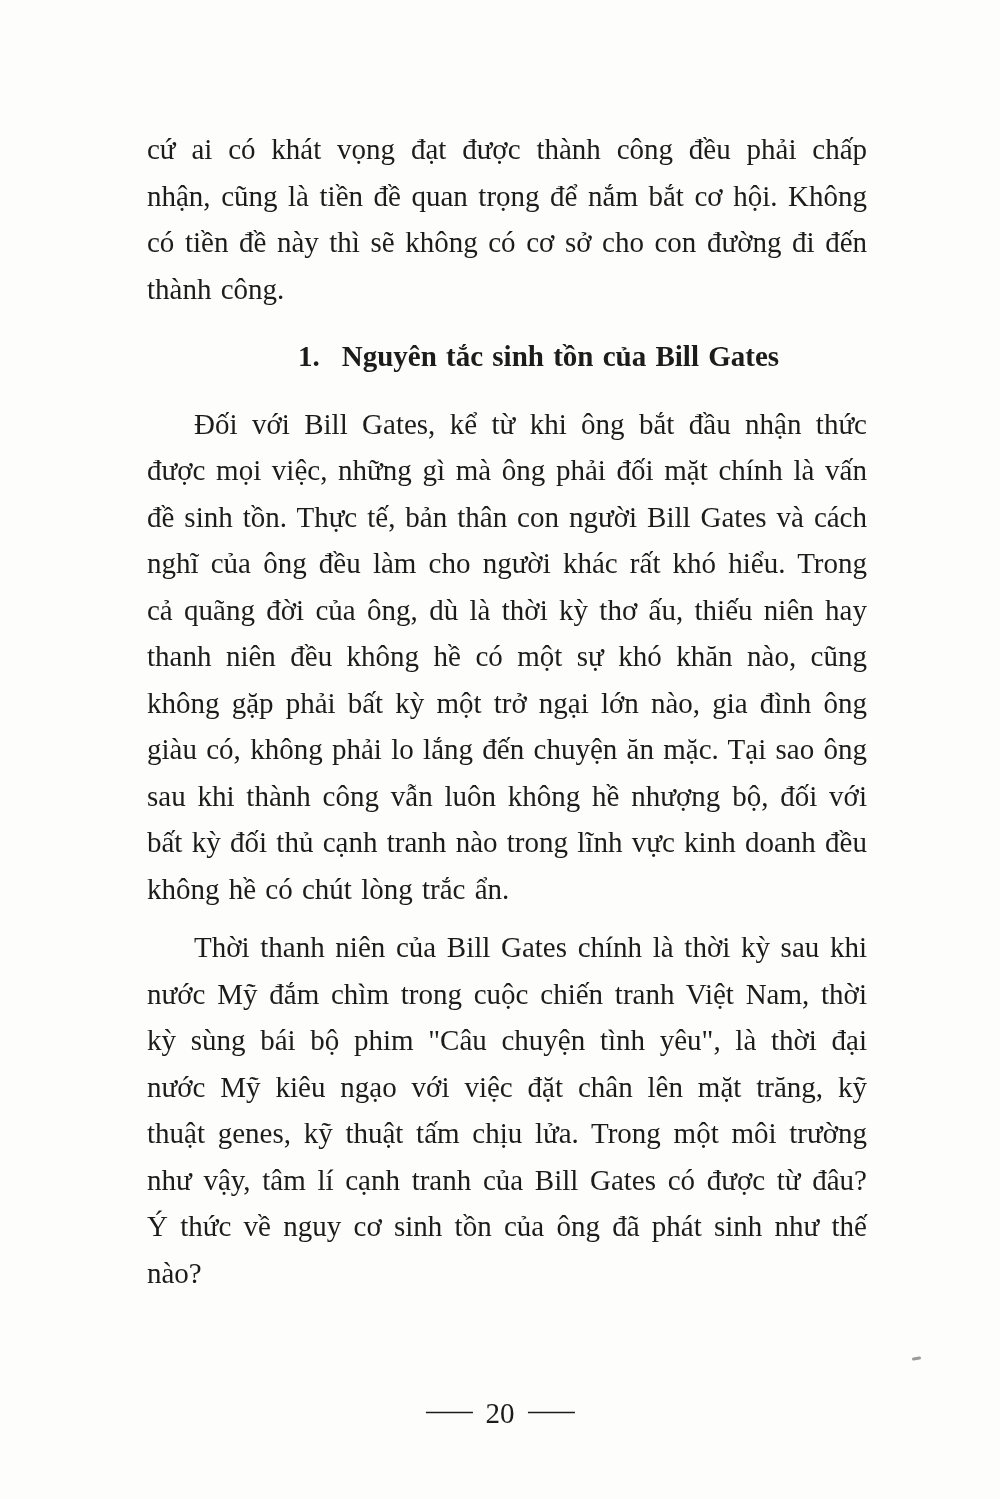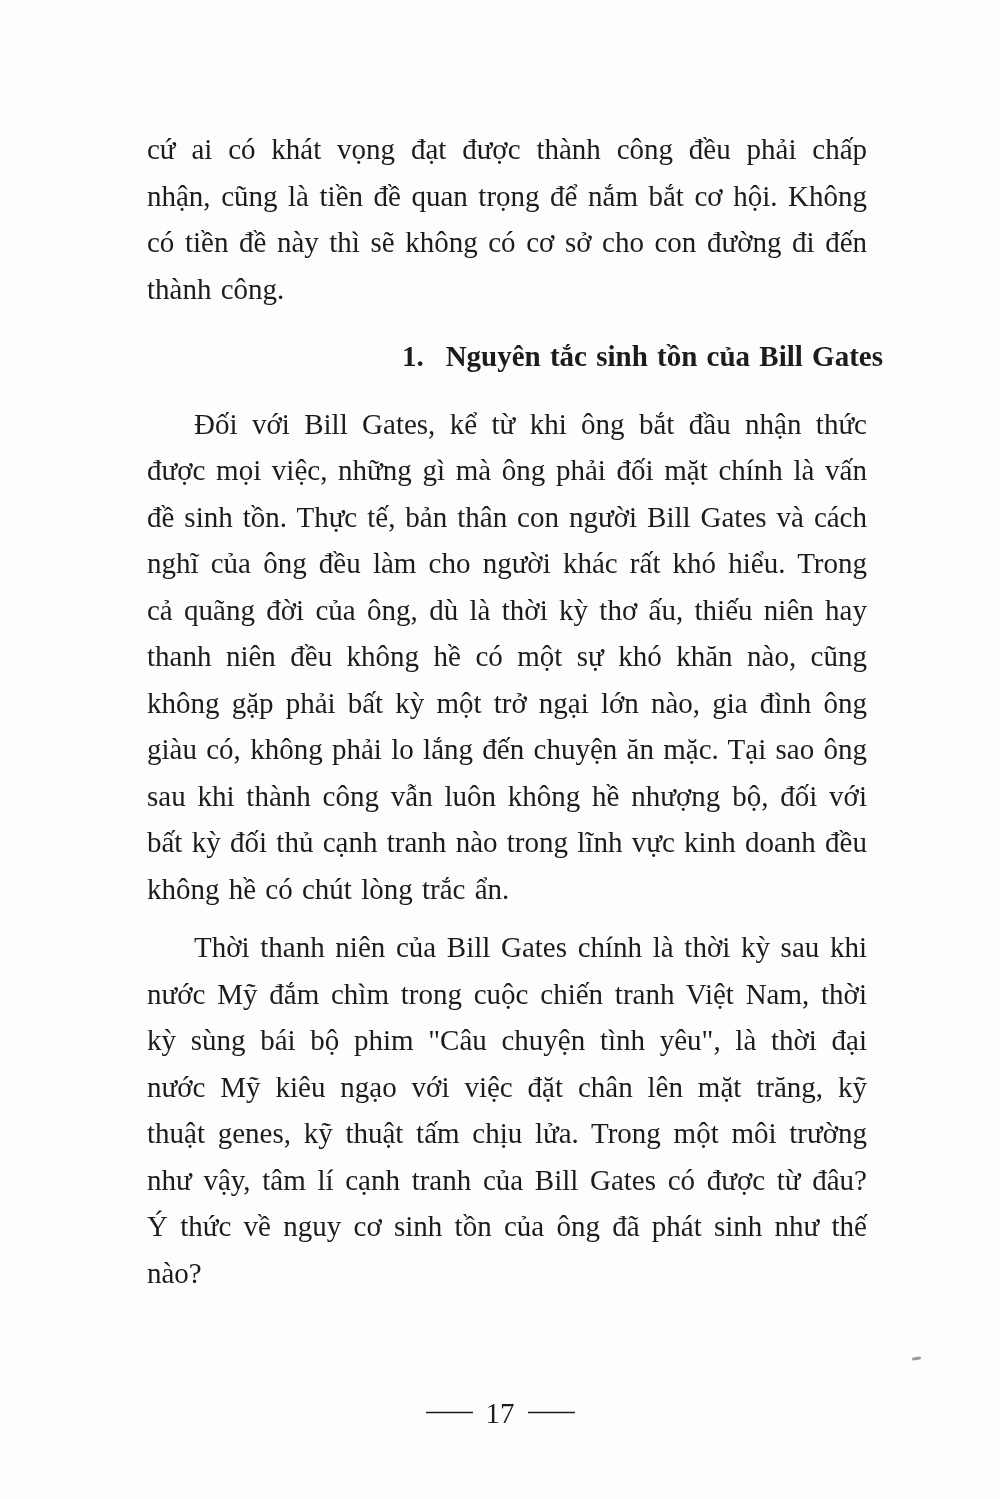--- a/index.html
+++ b/index.html
@@ -32,21 +32,21 @@
     text-indent: 47px;
   }
   .para.continuation {
     text-indent: 0;
   }
   .heading {
     font-size: 29px;
     font-weight: bold;
     margin: 21px 0 21px 0;
     padding-left: 47px;
-    text-align: right;
+    text-align: center;
     word-spacing: 2px;
   }
   .heading .heading-number {
     margin-right: 22px;
   }
   .footer {
     position: absolute;
     left: 0;
     right: 0;
     top: 1397px;
@@ -88,16 +88,16 @@
     <p class="para">Đối với Bill Gates, kể từ khi ông bắt đầu nhận thức được mọi việc, những gì mà ông phải đối mặt chính là vấn đề sinh tồn. Thực tế, bản thân con người Bill Gates và cách nghĩ của ông đều làm cho người khác rất khó hiểu. Trong cả quãng đời của ông, dù là thời kỳ thơ ấu, thiếu niên hay thanh niên đều không hề có một sự khó khăn nào, cũng không gặp phải bất kỳ một trở ngại lớn nào, gia đình ông giàu có, không phải lo lắng đến chuyện ăn mặc. Tại sao ông sau khi thành công vẫn luôn không hề nhượng bộ, đối với bất kỳ đối thủ cạnh tranh nào trong lĩnh vực kinh doanh đều không hề có chút lòng trắc ẩn.</p>
 
     <p class="para">Thời thanh niên của Bill Gates chính là thời kỳ sau khi nước Mỹ đắm chìm trong cuộc chiến tranh Việt Nam, thời kỳ sùng bái bộ phim "Câu chuyện tình yêu", là thời đại nước Mỹ kiêu ngạo với việc đặt chân lên mặt trăng, kỹ thuật genes, kỹ thuật tấm chịu lửa. Trong một môi trường như vậy, tâm lí cạnh tranh của Bill Gates có được từ đâu? Ý thức về nguy cơ sinh tồn của ông đã phát sinh như thế nào?</p>
 
 
   </div>
 
   <div class="scan-artifact"></div>
 
   <div class="footer">
-    <span class="dash">—</span><span class="page-number">17</span><span class="dash">—</span>
+    <span class="dash">—</span><span class="page-number">20</span><span class="dash">—</span>
   </div>
 
 </div>
 
 </body></html>

